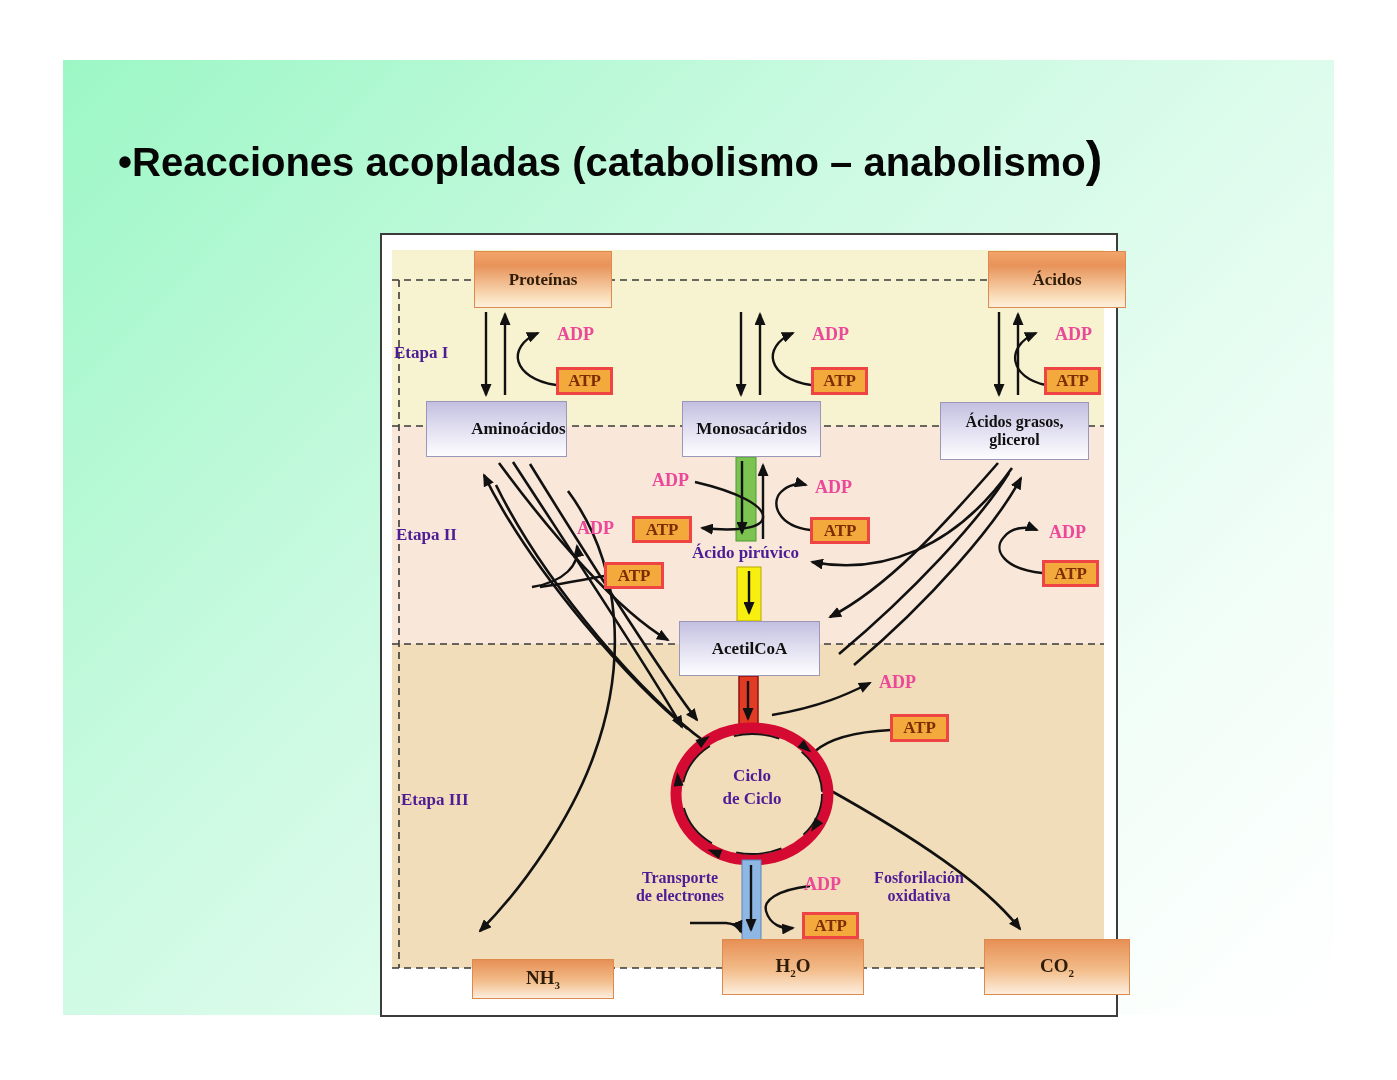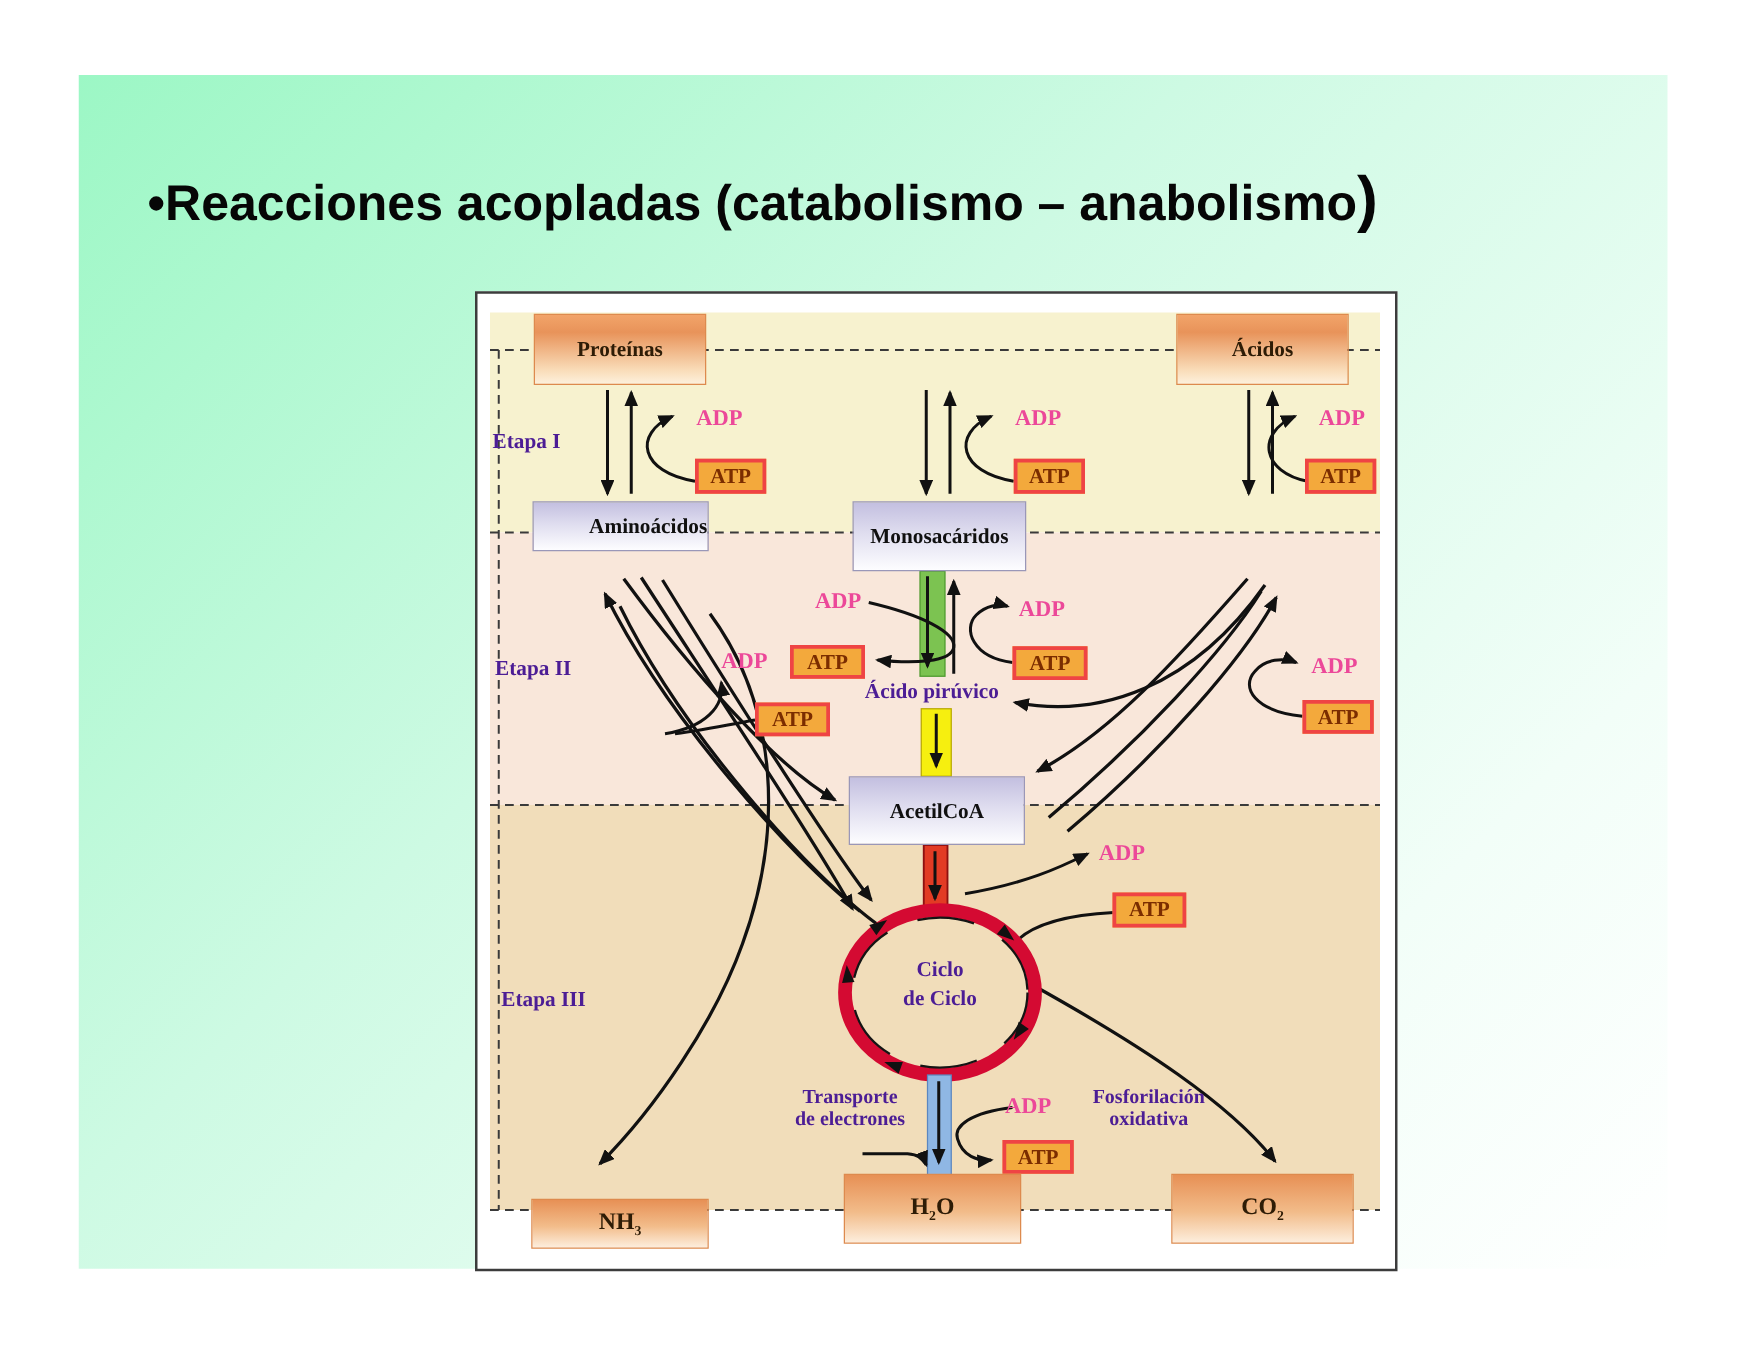--- a/index.html
+++ b/index.html
@@ -11,21 +11,21 @@
          font-family:"Liberation Sans",sans-serif;font-weight:bold;font-size:40px;color:#060606;letter-spacing:0px;}
   .title .paren{font-size:50px;}
   .panel{position:absolute;left:380px;top:233px;width:738px;height:784px;background:#ffffff;
          border:2px solid #3c3c3c;box-sizing:border-box;}
   .panel svg{position:absolute;left:0;top:0;z-index:1;}
   .lab{position:absolute;z-index:2;color:#4c1d95;}
   .etapa{font-size:17px;font-weight:600;}
   .obox{position:absolute;z-index:2;display:flex;align-items:center;justify-content:center;text-align:center;
         font-weight:bold;font-size:17px;color:#2e1c06;
         background:linear-gradient(#f2a469,#e8935a 25%,#f9dcb8 80%,#fdf0dc);
-        border:1.5px solid var(--orange_box_border,#dd8a4e);box-sizing:border-box;}
+        border:1.5px solid var(--orange_box_border,#dd8a4e);box-sizing:border-box;margin-left:47px;}
   .obox.bottom{background:linear-gradient(#e79055,#f2bc8a 55%,#fdeedd);font-size:19px;}
   .lbox{position:absolute;z-index:2;display:flex;align-items:center;justify-content:center;text-align:center;
         font-weight:bold;font-size:17px;color:#101010;line-height:1.15;
         background:linear-gradient(#c3bfe0,#dfddef 45%,#fdfdff);
         border:1.5px solid var(--lavender_border,#9a97b8);box-sizing:border-box;}
   .adp{position:absolute;z-index:2;font-weight:bold;font-size:18px;color:#ec4899;}
   .atpbox{position:absolute;z-index:2;display:flex;align-items:center;justify-content:center;
         background:var(--atp_orange,#f3a93c);color:var(--atp_text,#7b2d00);
         font-weight:bold;font-size:17px;border:3px solid #ef4444;box-sizing:border-box;}
   .two{line-height:1.15;text-align:center;font-weight:bold;font-size:16px;}
@@ -138,22 +138,28 @@
   <div class="obox" style="left:45px;top:16px;width:138px;height:57px;">Proteínas</div>
   <div class="obox" style="left:559px;top:16px;width:138px;height:57px;">Ácidos</div>
 
   <div class="adp" style="left:175px;top:89px;">ADP</div>
   <div class="adp" style="left:430px;top:89px;">ADP</div>
   <div class="adp" style="left:673px;top:89px;">ADP</div>
   <div class="atpbox" style="left:174px;top:132px;width:57px;height:28px;">ATP</div>
   <div class="atpbox" style="left:429px;top:132px;width:57px;height:28px;">ATP</div>
   <div class="atpbox" style="left:662px;top:132px;width:57px;height:28px;">ATP</div>
 
-  <div class="lbox" style="left:44px;top:166px;width:141px;height:40px;padding-left:44px;">Aminoácidos</div>
+  <div class="lbox" style="left:44px;top:166px;width:141px;height:56px;padding-left:44px;">Aminoácidos</div>
   <div class="lbox" style="left:300px;top:166px;width:139px;height:56px;">Monosacáridos</div>
+  <div class="lbox" style="left:558px;top:167px;width:149px;height:58px;font-size:16px;">
+    <div>
+        <div>Ácidos grasos,</div>
+         <div>glicerol</div>
+      </div>
+  </div>
 
   <div class="adp" style="left:270px;top:235px;">ADP</div>
   <div class="atpbox" style="left:250px;top:281px;width:60px;height:27px;">ATP</div>
   <div class="adp" style="left:433px;top:242px;">ADP</div>
   <div class="atpbox" style="left:428px;top:282px;width:60px;height:27px;">ATP</div>
 
   <div class="adp" style="left:195px;top:283px;">ADP</div>
   <div class="atpbox" style="left:222px;top:327px;width:60px;height:27px;">ATP</div>
   <div class="adp" style="left:667px;top:287px;">ADP</div>
   <div class="atpbox" style="left:660px;top:325px;width:57px;height:27px;">ATP</div>

